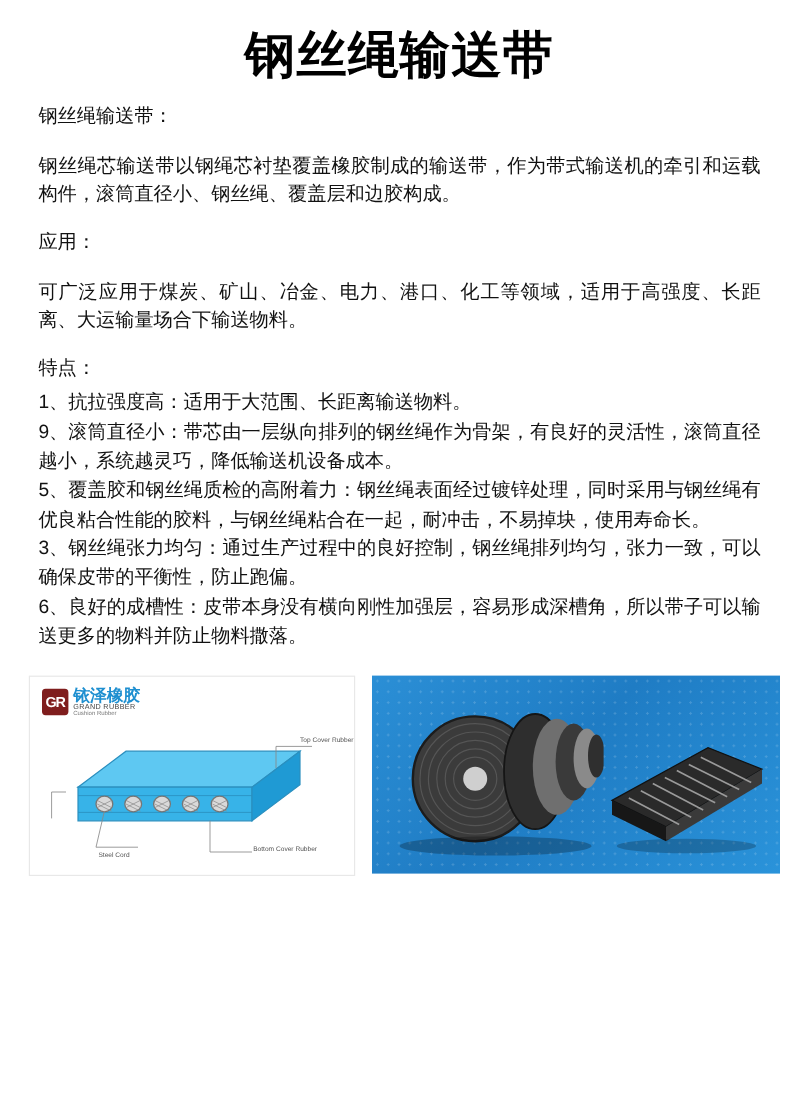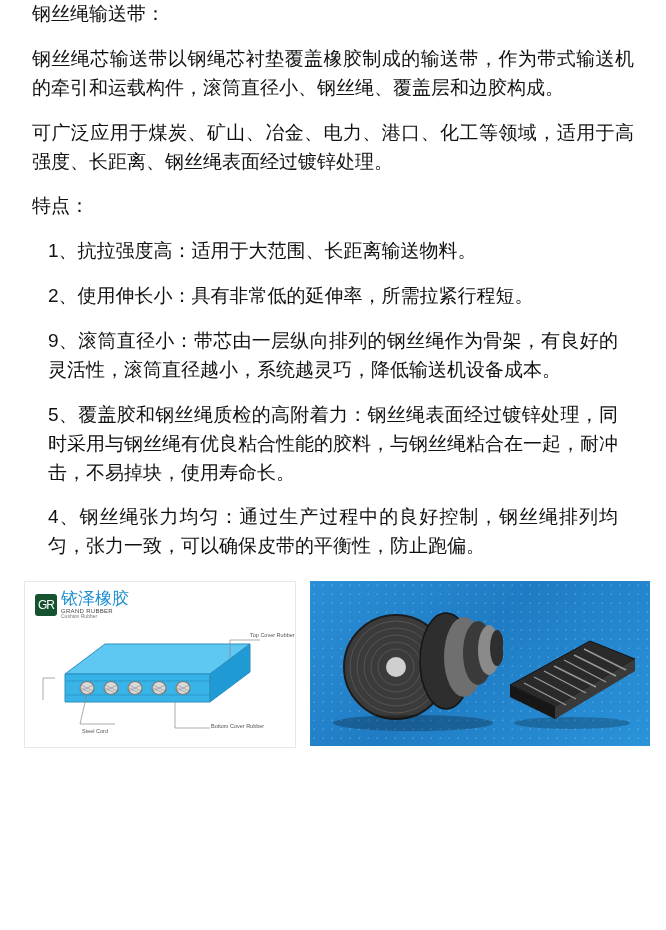--- a/index.html
+++ b/index.html
@@ -24,31 +24,31 @@
     text-align: center;
     font-size: 42px;
     font-weight: bold;
     letter-spacing: 1px;
     color: #000000;
     margin: 22px 0 16px 0;
     line-height: 1.15;
   }
   .content {
     padding: 0 32px 0 32px;
-    font-size: 19px;
+    font-size: 16px;
     line-height: 1.52;
     color: #111111;
   }
   .para {
     margin: 0 0 4px 0;
     text-align: justify;
   }
   .gap-md { margin-bottom: 16px; }
   .list-item {
-    margin: 16px;
+    margin: 0;
     text-align: justify;
   }
   .images {
     position: relative;
     margin-top: 20px;
     padding: 0 24px;
     display: flex;
     gap: 14px;
     align-items: flex-start;
   }
@@ -75,35 +75,35 @@
     left: 10px;
     top: 8px;
     display: flex;
     align-items: center;
     gap: 4px;
   }
   .logo-mark {
     width: 22px;
     height: 22px;
     border-radius: 3px;
-    background: #14532d;
+    background: #7f1d1d;
     color: #fff;
     font-size: 12px;
-    font-weight: normal;
+    font-weight: bold;
     display: flex;
     align-items: center;
     justify-content: center;
     letter-spacing: -1px;
   }
   .logo-text {
     line-height: 1.05;
   }
   .logo-cn {
-    font-size: 17px;
-    font-weight: normal;
+    font-size: 14px;
+    font-weight: bold;
     color: #1e8fd0;
   }
   .logo-en {
     font-size: 6px;
     color: #444;
     letter-spacing: .3px;
   }
   .logo-sub {
     font-size: 5px;
     color: #777;
@@ -132,37 +132,39 @@
     background-image: radial-gradient(rgba(255,255,255,.16) 1px, transparent 1px);
     background-size: 9px 9px;
     pointer-events: none;
   }
 </style>
 </head>
 <body>
 
 <div class="page">
 
+  <h1 class="title">钢丝绳输送带</h1>
 
   <div class="content">
 
     <p class="para gap-md">钢丝绳输送带：</p>
 
     <p class="para gap-md"> 钢丝绳芯输送带以钢绳芯衬垫覆盖橡胶制成的输送带，作为带式输送机的牵引和运载构件，滚筒直径小、钢丝绳、覆盖层和边胶构成。</p>
 
-
-    <p class="para gap-md"> 可广泛应用于煤炭、矿山、冶金、电力、港口、化工等领域，适用于高强度、长距离、钢丝绳表面经过镀锌处理。</p>
+    <p class="para gap-md">应用：</p>
+
+    <p class="para gap-md"> 可广泛应用于煤炭、矿山、冶金、电力、港口、化工等领域，适用于高强度、长距离、大运输量场合下输送物料。</p>
 
     <p class="para">特点：</p>
 
     <p class="list-item">1、抗拉强度高：适用于大范围、长距离输送物料。</p>
-    <p class="list-item">2、使用伸长小：具有非常低的延伸率，所需拉紧行程短。</p>
     <p class="list-item">9、滚筒直径小：带芯由一层纵向排列的钢丝绳作为骨架，有良好的灵活性，滚筒直径越小，系统越灵巧，降低输送机设备成本。</p>
     <p class="list-item">5、覆盖胶和钢丝绳质检的高附着力：钢丝绳表面经过镀锌处理，同时采用与钢丝绳有优良粘合性能的胶料，与钢丝绳粘合在一起，耐冲击，不易掉块，使用寿命长。</p>
-    <p class="list-item">4、钢丝绳张力均匀：通过生产过程中的良好控制，钢丝绳排列均匀，张力一致，可以确保皮带的平衡性，防止跑偏。</p>
+    <p class="list-item">3、钢丝绳张力均匀：通过生产过程中的良好控制，钢丝绳排列均匀，张力一致，可以确保皮带的平衡性，防止跑偏。</p>
+    <p class="list-item">6、良好的成槽性：皮带本身没有横向刚性加强层，容易形成深槽角，所以带子可以输送更多的物料并防止物料撒落。</p>
   </div>
 
   <div class="images">
 
     <div class="img-left">
 
       <div class="logo">
         <div class="logo-mark">GR</div>
         <div class="logo-text">
           <div class="logo-cn">铱泽橡胶</div>

